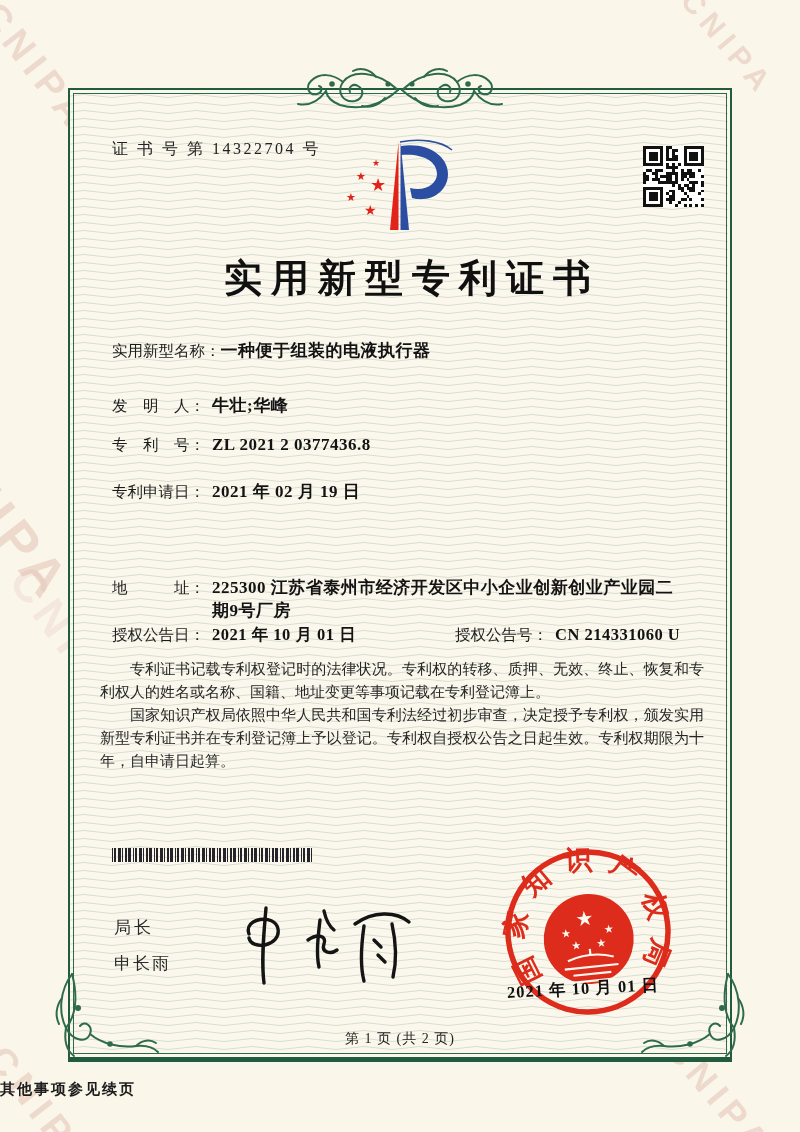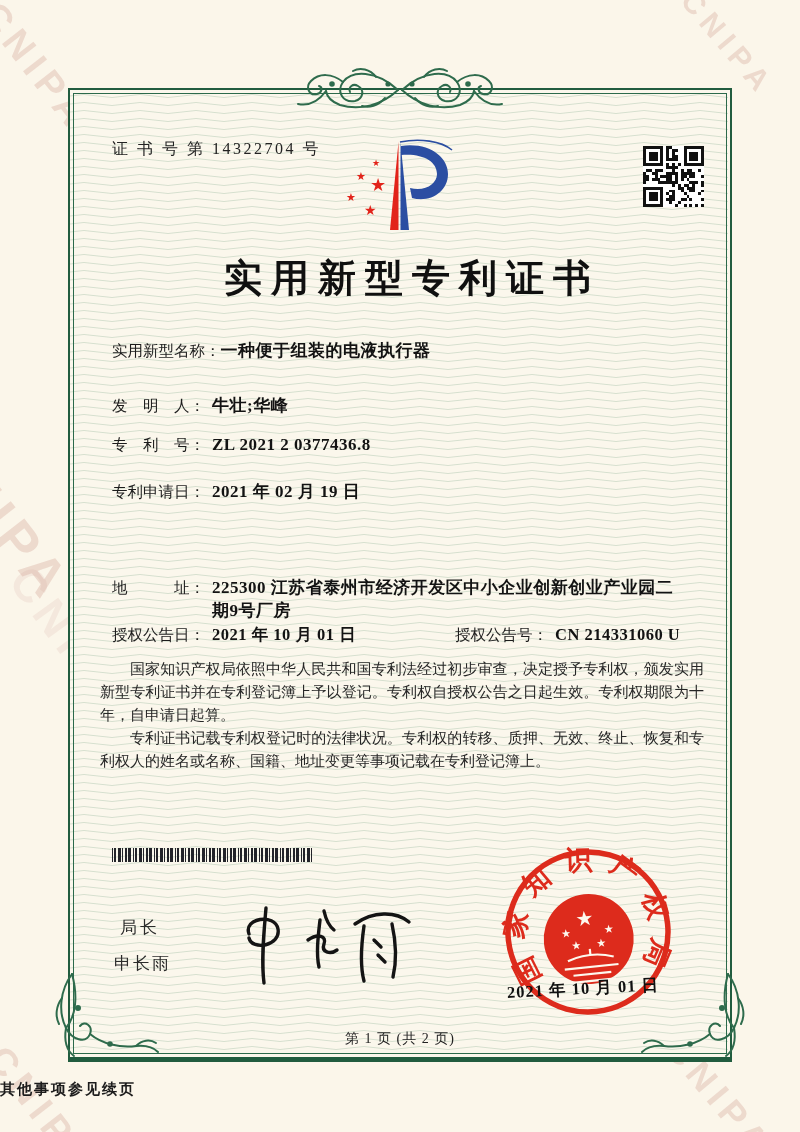--- a/index.html
+++ b/index.html
@@ -49,21 +49,21 @@
     display:inline-block;max-width:472px;vertical-align:top;
     font-size:17px;font-weight:700;color:#131313;line-height:23px;letter-spacing:0.5px;
   }
   .pair2{position:absolute;left:343px;top:0;white-space:nowrap;}
   .legal{
     position:absolute;left:100px;top:658px;width:604px;
     font-size:15px;line-height:23px;color:#262626;text-align:justify;
   }
   .legal p{margin:0;text-indent:2em;}
   .barcode-svg{position:absolute;left:112px;top:848px;}
-  .sig-title{position:absolute;left:120px;top:916px;font-family:"Liberation Sans","DejaVu Sans",sans-serif;font-size:17px;color:#2b2b2b;letter-spacing:3px;}
+  .sig-title{position:absolute;left:114px;top:916px;font-family:"Liberation Sans","DejaVu Sans",sans-serif;font-size:17px;color:#2b2b2b;letter-spacing:3px;}
   .sig-name{position:absolute;left:114px;top:952px;font-family:"Liberation Sans","DejaVu Sans",sans-serif;font-size:17px;color:#2b2b2b;letter-spacing:2px;}
   .sig-svg{position:absolute;left:228px;top:892px;}
   .seal-svg{position:absolute;left:493px;top:837px;transform:rotate(-6deg);}
   .seal-date{
     position:absolute;left:488px;top:978px;width:190px;text-align:center;
     font-size:16.5px;color:#111;letter-spacing:1px;transform:rotate(-3deg);font-weight:600;
   }
   .page-no{position:absolute;left:0;top:1030px;width:800px;text-align:center;font-size:14px;letter-spacing:1px;color:#222;}
   .contd{position:absolute;left:0;top:1080px;width:800px;text-align:left;font-size:15px;letter-spacing:2px;color:#1c1c1c;font-weight:600;}
   .orn{position:absolute;z-index:4;}
@@ -418,22 +418,22 @@
     <span class="flabel">地　　　址：</span><span class="fvalue">225300 江苏省泰州市经济开发区中小企业创新创业产业园二期9号厂房</span>
   </div>
   <div class="field-row" style="top:623px">
     <span class="flabel">授权公告日：</span><span class="fvalue" style="font-size:16.5px">2021 年 10 月 01 日</span>
     <span class="pair2">
       <span class="flabel">授权公告号：</span><span class="fvalue" style="font-size:16.5px">CN 214331060 U</span>
     </span>
   </div>
 
   <div class="legal">
+    <p>专利证书记载专利权登记时的法律状况。专利权的转移、质押、无效、终止、恢复和专利权人的姓名或名称、国籍、地址变更等事项记载在专利登记簿上。</p>
     <p>国家知识产权局依照中华人民共和国专利法经过初步审查，决定授予专利权，颁发实用新型专利证书并在专利登记簿上予以登记。专利权自授权公告之日起生效。专利权期限为十年，自申请日起算。</p>
-    <p>专利证书记载专利权登记时的法律状况。专利权的转移、质押、无效、终止、恢复和专利权人的姓名或名称、国籍、地址变更等事项记载在专利登记簿上。</p>
   </div>
 
   <svg id="barcode" class="barcode-svg" width="206" height="15" shape-rendering="crispEdges">
       <rect x="0" y="0" width="1" height="14" fill="#24242a"></rect>
       <rect x="2" y="0" width="2" height="14" fill="#24242a"></rect>
       <rect x="6" y="0" width="3" height="14" fill="#24242a"></rect>
       <rect x="10" y="0" width="1" height="14" fill="#24242a"></rect>
       <rect x="13" y="0" width="2" height="14" fill="#24242a"></rect>
       <rect x="16" y="0" width="3" height="14" fill="#24242a"></rect>
       <rect x="21" y="0" width="1" height="14" fill="#24242a"></rect>

